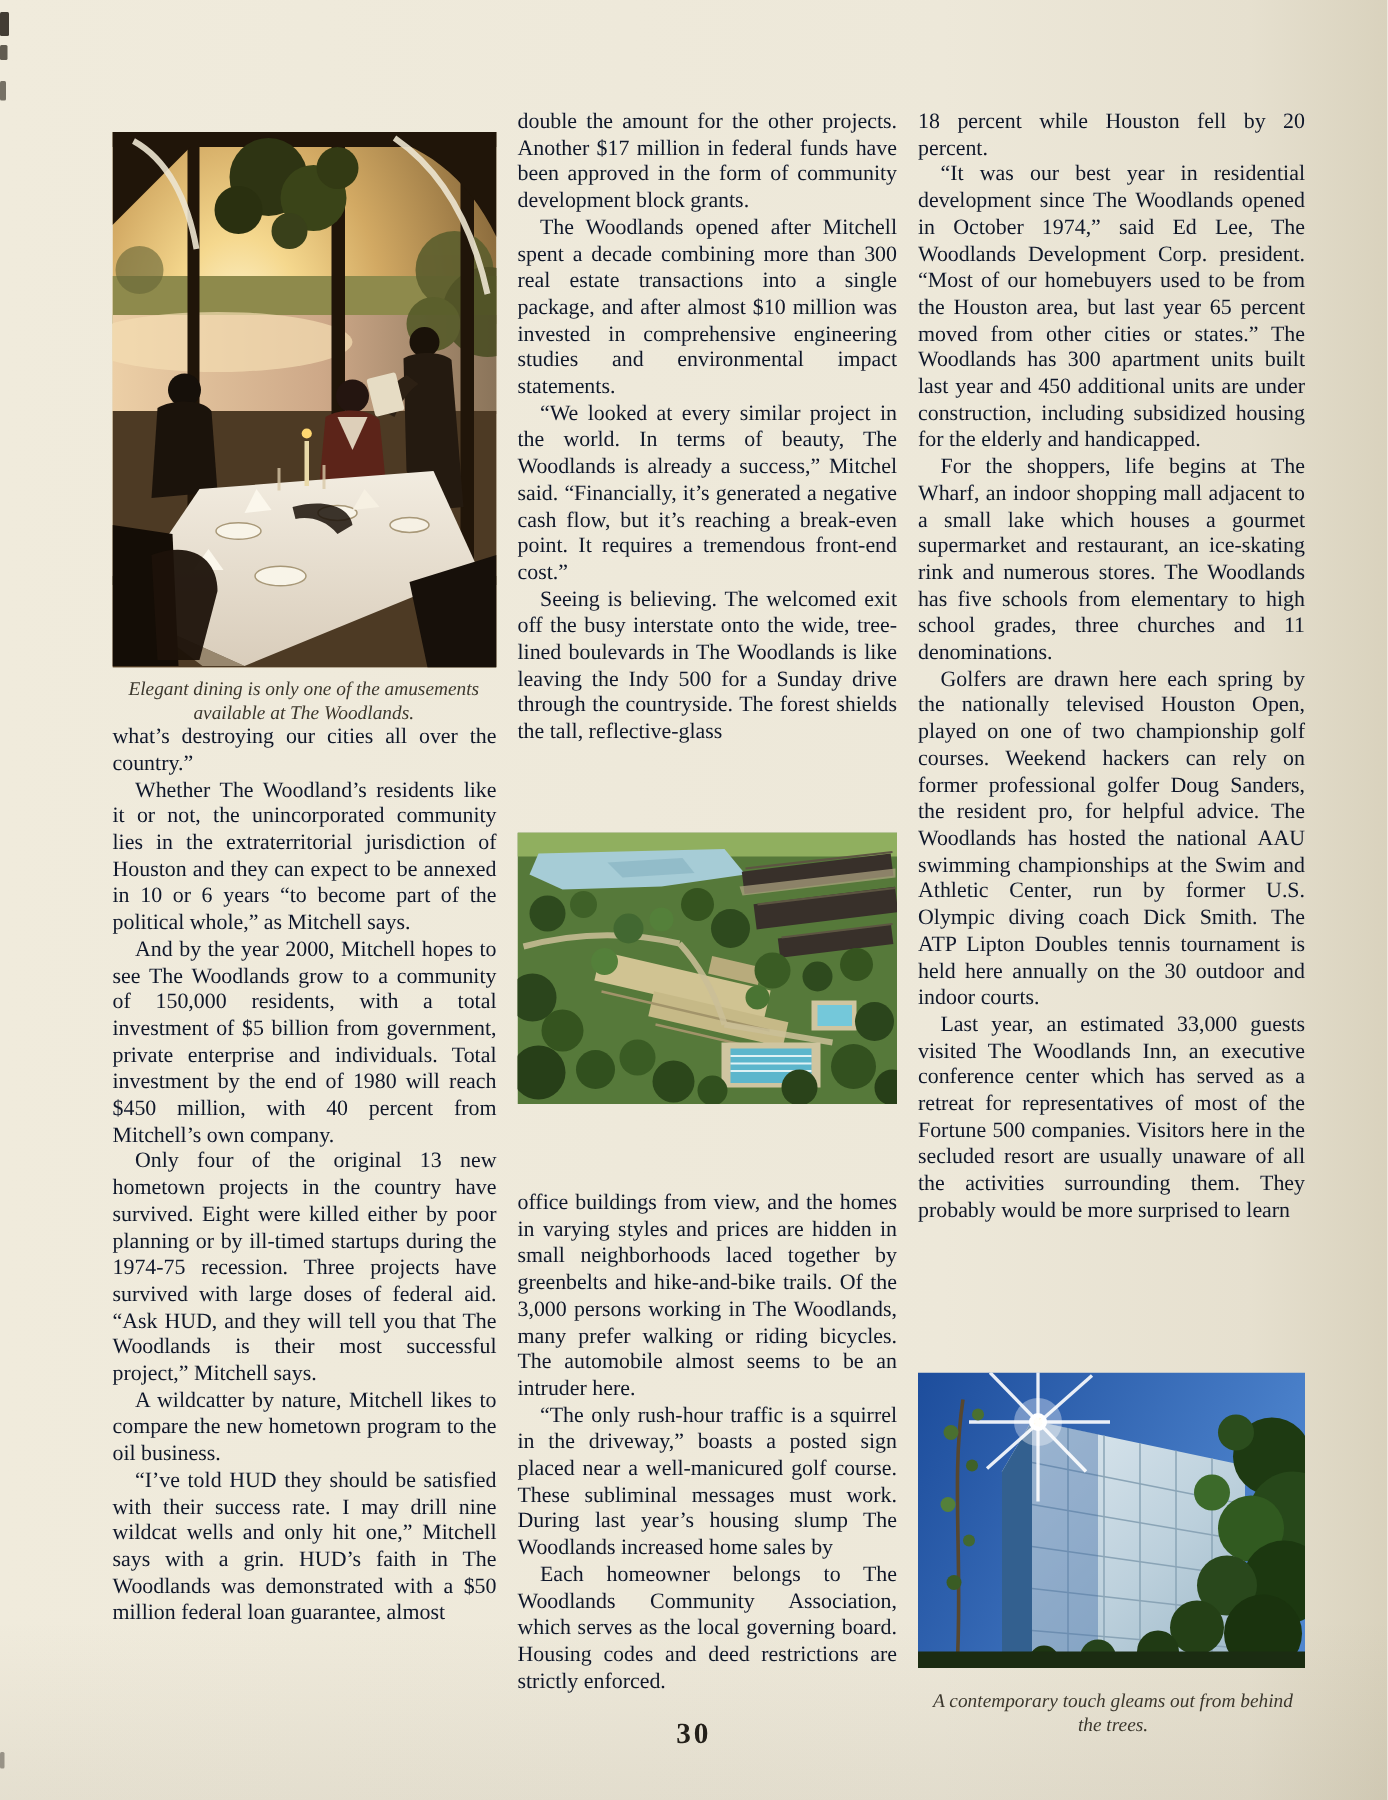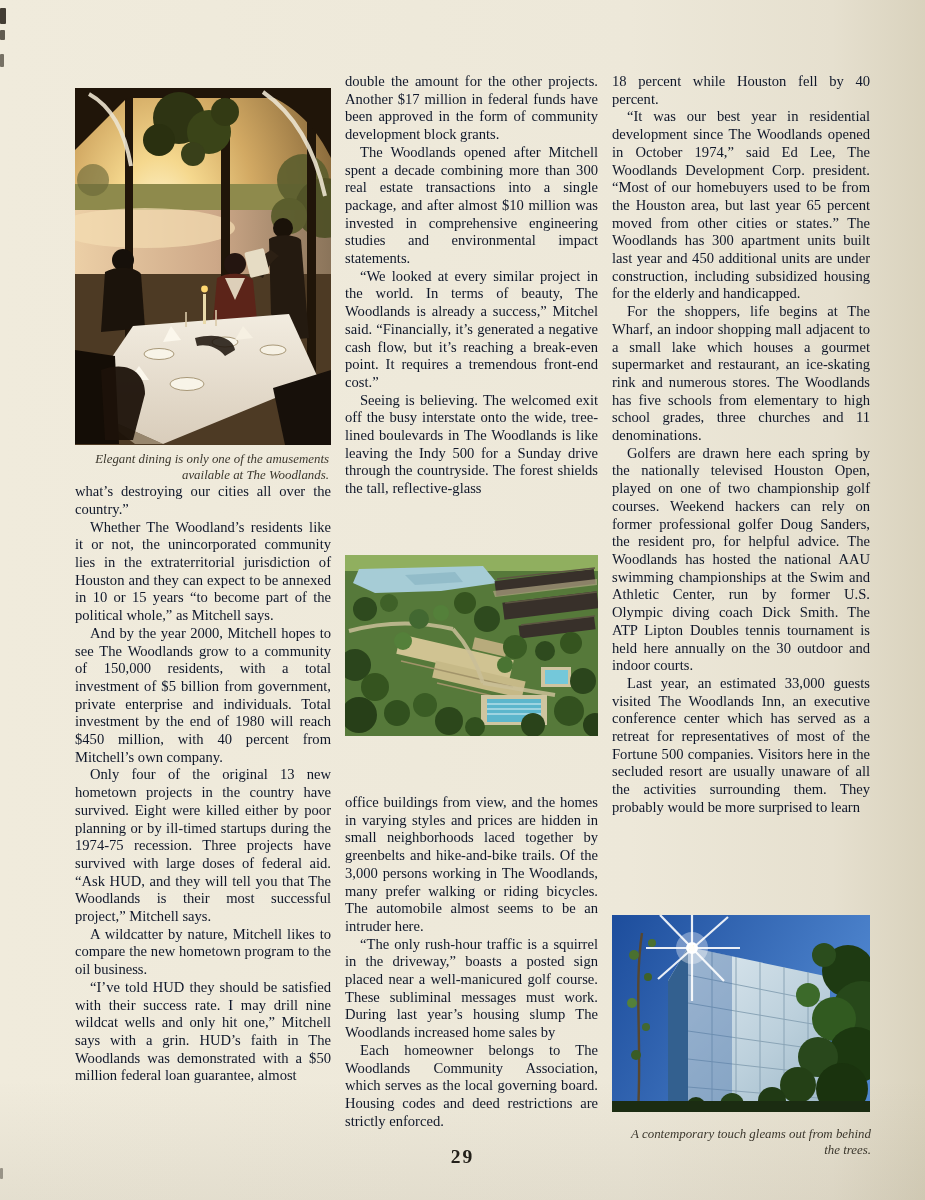--- a/index.html
+++ b/index.html
@@ -15,21 +15,21 @@
   .col-left{left:75px;top:88px;width:256px}
   .col-mid{left:345px;top:73px;width:253px}
   .col-right{left:612px;top:73px;width:258px}
   .body-text p{
     margin:0;font-size:14.6px;line-height:17.7px;text-align:justify;
     color:#0f172a;
   }
   .body-text p.ind{text-indent:15px}
   .caption{
     font-style:italic;font-size:12.9px;line-height:15.6px;color:#3b372d;
-    margin:7px 2px 0 1px;text-align:right;
+    margin:7px 2px 0 1px;text-align:center;
   }
   .photo{display:block}
   .photo svg{display:block}
   .abs{position:absolute;left:0}
   .mid-photo{top:482px}
   .mid-caption{top:669px;width:253px}
   .mid-text-bottom{top:721px;width:253px}
   .right-photo{top:842px}
   .right-caption{top:1047px;width:258px}
   .pageno{
@@ -131,21 +131,21 @@
         <path d="M0,262 L40,268 L44,356 L0,356 Z" fill="#140d06"></path>
         <path d="M26,282 C52,272 70,284 70,306 L58,352 L30,352 Z" fill="#1c1209" opacity="0.95"></path>
         <path d="M120,250 C142,244 158,250 160,262 L150,268 C142,258 130,256 122,258 Z" fill="#1a1108" opacity="0.85"></path>
         <path d="M198,300 L256,282 L256,357 L210,357 Z" fill="#17100a"></path>
       </g>
     </svg>
   </div>
   <p class="caption">Elegant dining is only one of the amusements available at The Woodlands.</p>
   <div class="body-text" style="">
     <p>what’s destroying our cities all over the country.”</p>
-    <p class="ind">Whether The Woodland’s residents like it or not, the unincorporated community lies in the extraterritorial jurisdiction of Houston and they can expect to be annexed in 10 or 15 years “to become part of the political whole,” as Mitchell says.</p>
+    <p class="ind">Whether The Woodland’s residents like it or not, the unincorporated community lies in the extraterritorial jurisdiction of Houston and they can expect to be annexed in 10 or 6 years “to become part of the political whole,” as Mitchell says.</p>
     <p class="ind">And by the year 2000, Mitchell hopes to see The Woodlands grow to a community of 150,000 residents, with a total investment of $5 billion from government, private enterprise and individuals. Total investment by the end of 1980 will reach $450 million, with 40 percent from Mitchell’s own company.</p>
     <p class="ind">Only four of the original 13 new hometown projects in the country have survived. Eight were killed either by poor planning or by ill-timed startups during the 1974-75 recession. Three projects have survived with large doses of federal aid. “Ask HUD, and they will tell you that The Woodlands is their most successful project,” Mitchell says.</p>
     <p class="ind">A wildcatter by nature, Mitchell likes to compare the new hometown program to the oil business.</p>
     <p class="ind">“I’ve told HUD they should be satisfied with their success rate. I may drill nine wildcat wells and only hit one,” Mitchell says with a grin. HUD’s faith in The Woodlands was demonstrated with a $50 million federal loan guarantee, almost</p>
   </div>
 </div>
 
 <div class="col col-mid">
   <div class="body-text">
     <p>double the amount for the other projects. Another $17 million in federal funds have been approved in the form of community development block grants.</p>
@@ -223,21 +223,21 @@
 
   <div class="body-text abs mid-text-bottom">
     <p>office buildings from view, and the homes in varying styles and prices are hidden in small neighborhoods laced together by greenbelts and hike-and-bike trails. Of the 3,000 persons working in The Woodlands, many prefer walking or riding bicycles. The automobile almost seems to be an intruder here.</p>
     <p class="ind">“The only rush-hour traffic is a squirrel in the driveway,” boasts a posted sign placed near a well-manicured golf course. These subliminal messages must work. During last year’s housing slump The Woodlands increased home sales by</p>
     <p class="ind">Each homeowner belongs to The Woodlands Community Association, which serves as the local governing board. Housing codes and deed restrictions are strictly enforced.</p>
   </div>
 </div>
 
 <div class="col col-right">
   <div class="body-text">
-    <p>18 percent while Houston fell by 40 percent.</p>
+    <p>18 percent while Houston fell by 20 percent.</p>
     <p class="ind">“It was our best year in residential development since The Woodlands opened in October 1974,” said Ed Lee, The Woodlands Development Corp. president. “Most of our homebuyers used to be from the Houston area, but last year 65 percent moved from other cities or states.” The Woodlands has 300 apartment units built last year and 450 additional units are under construction, including subsidized housing for the elderly and handicapped.</p>
     <p class="ind">For the shoppers, life begins at The Wharf, an indoor shopping mall adjacent to a small lake which houses a gourmet supermarket and restaurant, an ice-skating rink and numerous stores. The Woodlands has five schools from elementary to high school grades, three churches and 11 denominations.</p>
     <p class="ind">Golfers are drawn here each spring by the nationally televised Houston Open, played on one of two championship golf courses. Weekend hackers can rely on former professional golfer Doug Sanders, the resident pro, for helpful advice. The Woodlands has hosted the national AAU swimming championships at the Swim and Athletic Center, run by former U.S. Olympic diving coach Dick Smith. The ATP Lipton Doubles tennis tournament is held here annually on the 30 outdoor and indoor courts.</p>
     <p class="ind">Last year, an estimated 33,000 guests visited The Woodlands Inn, an executive conference center which has served as a retreat for representatives of most of the Fortune 500 companies. Visitors here in the secluded resort are usually unaware of all the activities surrounding them. They probably would be more surprised to learn</p>
   </div>
 
   <div class="photo abs right-photo">
     <svg width="258" height="197" viewBox="0 0 258 197">
       <defs>
         <linearGradient id="sky2" x1="0" y1="0" x2="1" y2="0.4">
@@ -301,13 +301,13 @@
         <circle cx="160" cy="186" r="14" fill="#203a14"></circle>
         <circle cx="120" cy="190" r="12" fill="#25421a"></circle>
         <circle cx="84" cy="192" r="10" fill="#1d3511"></circle>
         <rect x="0" y="186" width="258" height="11" fill="#1b2c12"></rect>
       </g>
     </svg>
   </div>
   <p class="caption abs right-caption">A contemporary touch gleams out from behind the trees.</p>
 </div>
 
-<div class="pageno">29</div>
+<div class="pageno">30</div>
 
 </body></html>

